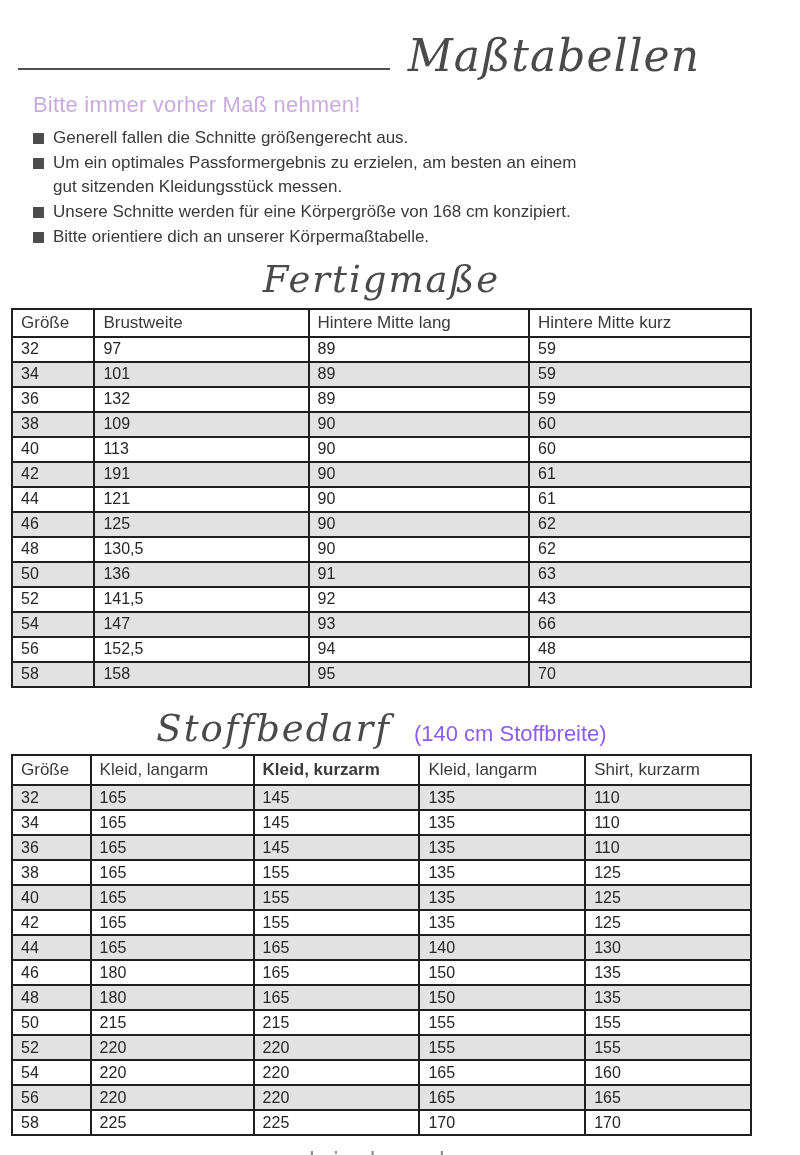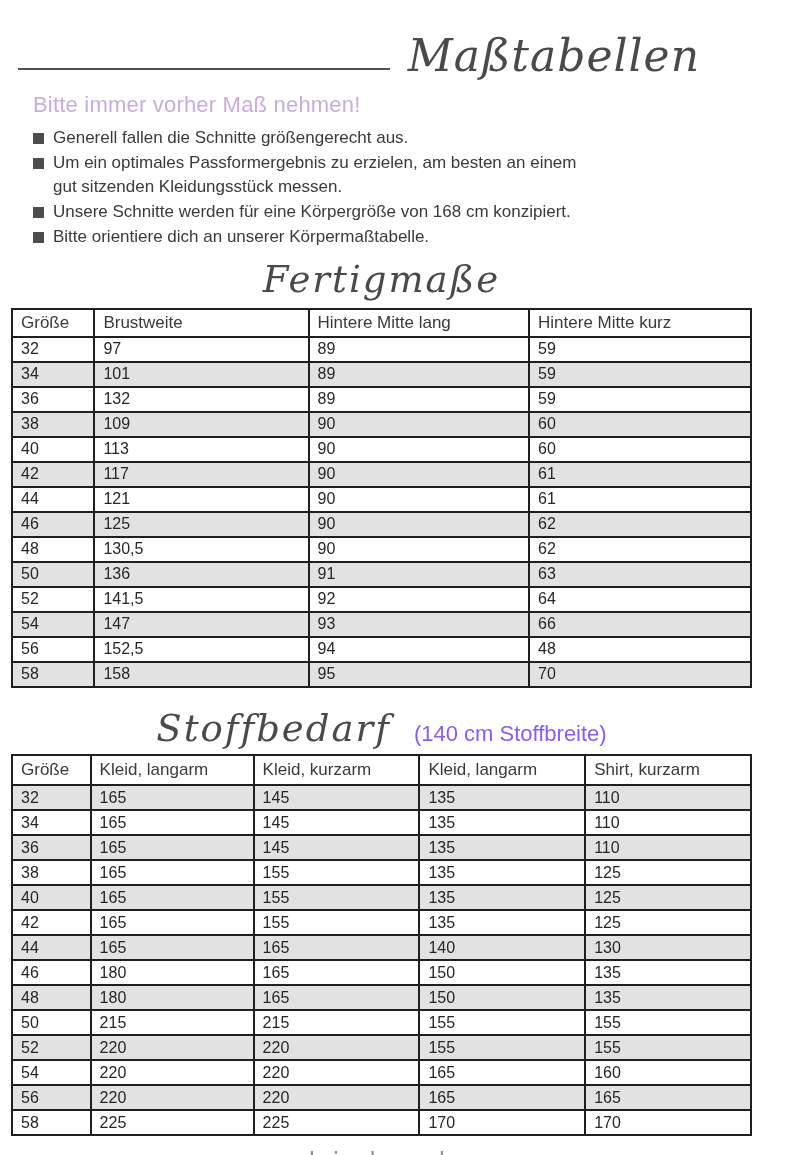--- a/index.html
+++ b/index.html
@@ -34,21 +34,21 @@
   .t th{height:26px;font-size:17px;color:#3a3a3a;}
   .t td{height:23px;font-size:16px;color:#262626;}
   .t tr.gray{background:#e2e2e2;}
   .t2 th{height:28px;}
   .t1 th:nth-child(1){width:10.4%;}
   .t1 th:nth-child(2){width:29.2%;}
   .t1 th:nth-child(3){width:30.1%;}
   .t1 th:nth-child(4){width:30.3%;}
   .t2 th:nth-child(1){width:10.0%;}
   .t2 th:nth-child(2){width:22.2%;}
-  .t2 th:nth-child(3){width:22.6%;}
+  .t2 th:nth-child(3){width:22.6%;font-weight:bold;}
   .t2 th:nth-child(4){width:22.6%;}
   .t2 th:nth-child(5){width:22.6%;}
   
   .footer{margin-top:12px;text-align:center;}
   .logo{
     display:inline-block;font-family:"DejaVu Sans Mono",monospace;
     font-size:24px;letter-spacing:6px;color:#8f8f8f;
   }
 </style>
 </head>
@@ -122,21 +122,21 @@
           <td>60</td>
         </tr>
         <tr>
           <td>40</td>
           <td>113</td>
           <td>90</td>
           <td>60</td>
         </tr>
         <tr class="gray">
           <td>42</td>
-          <td>117</td>
+          <td>191</td>
           <td>90</td>
           <td>61</td>
         </tr>
         <tr>
           <td>44</td>
           <td>121</td>
           <td>90</td>
           <td>61</td>
         </tr>
         <tr class="gray">
@@ -154,21 +154,21 @@
         <tr class="gray">
           <td>50</td>
           <td>136</td>
           <td>91</td>
           <td>63</td>
         </tr>
         <tr>
           <td>52</td>
           <td>141,5</td>
           <td>92</td>
-          <td>64</td>
+          <td>43</td>
         </tr>
         <tr class="gray">
           <td>54</td>
           <td>147</td>
           <td>93</td>
           <td>66</td>
         </tr>
         <tr>
           <td>56</td>
           <td>152,5</td>

